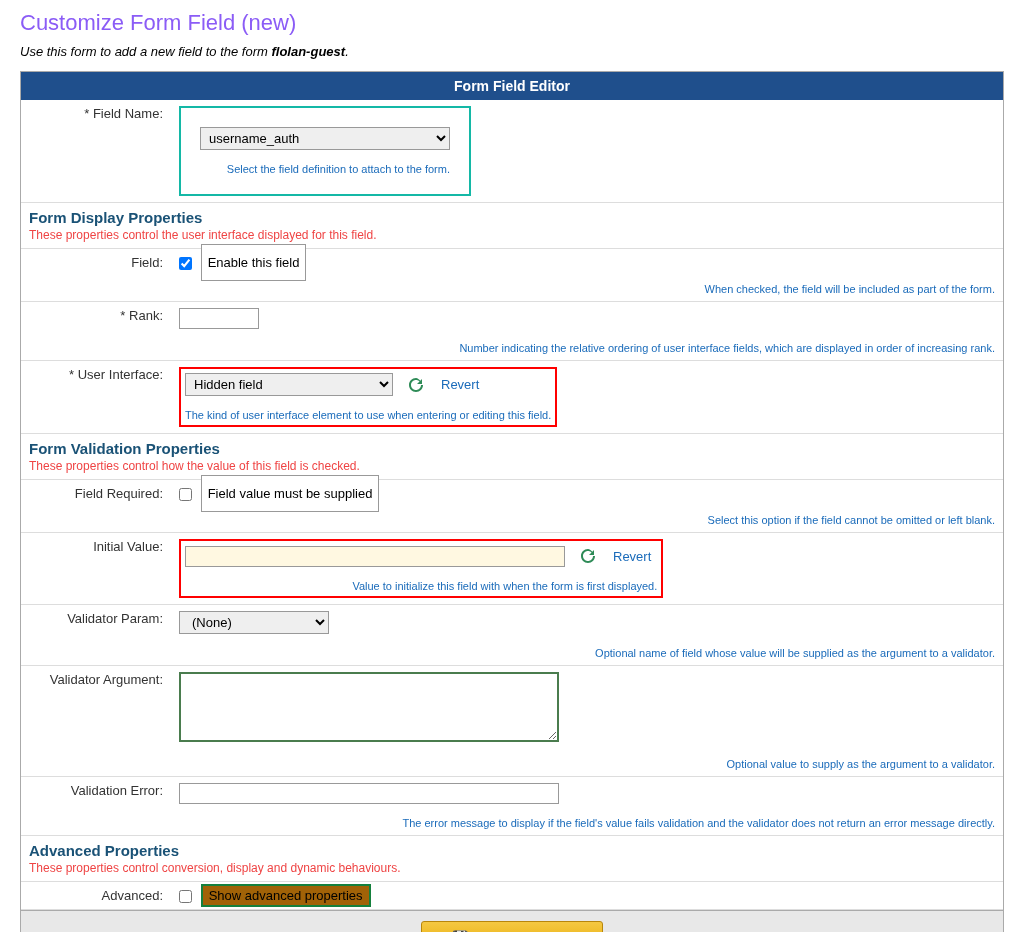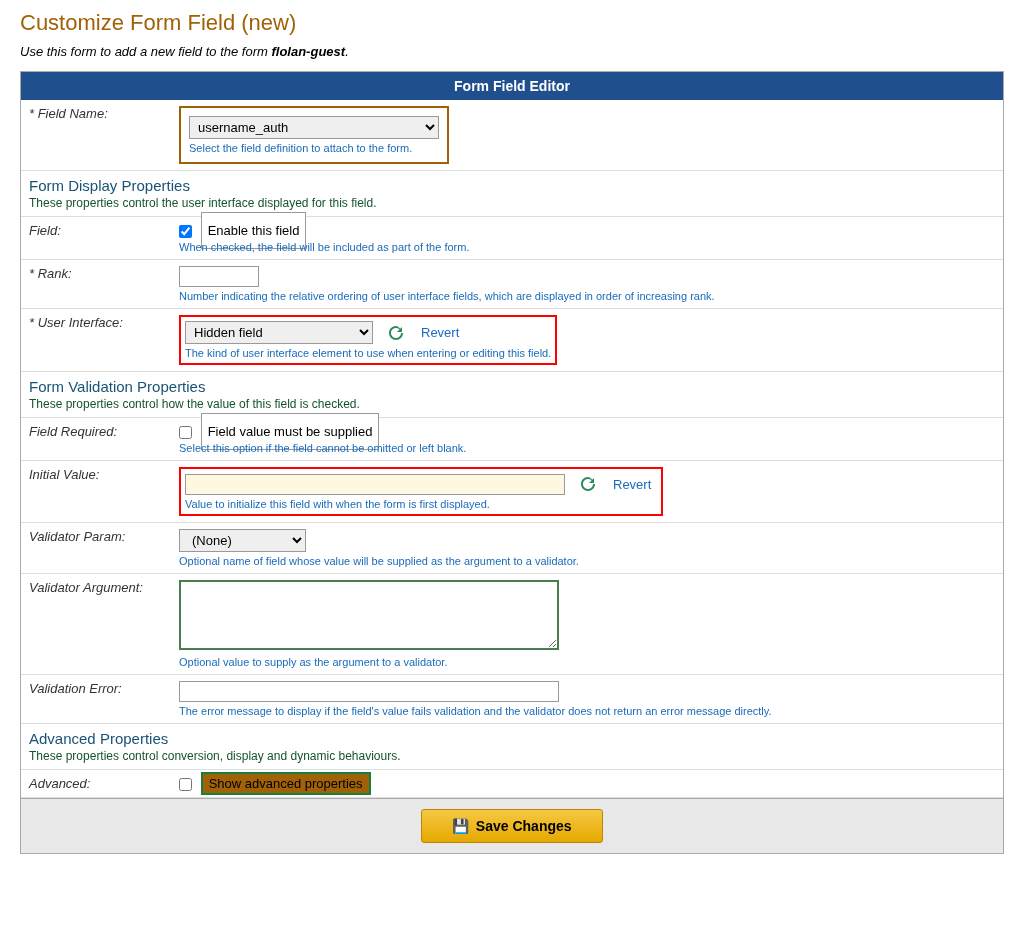--- a/index.html
+++ b/index.html
@@ -7,21 +7,21 @@
       font-family: Arial, sans-serif;
       font-size: 13px;
       background: #fff;
       color: #000;
       padding: 10px 20px;
     }
     h1 {
       font-size: 22px;
       font-weight: normal;
       margin-bottom: 8px;
-      color: #a16207;
+      color: #8b5cf6;
     }
     .subtitle {
       font-style: italic;
       margin-bottom: 12px;
       font-size: 13px;
     }
     .subtitle strong { font-weight: bold; }
     .main-container {
       border: 1px solid #aaa;
       width: 100%;
@@ -37,55 +37,55 @@
     .form-table {
       width: 100%;
       border-collapse: collapse;
     }
     .form-table tr td {
       padding: 6px 8px;
       vertical-align: top;
       border-bottom: 1px solid #ddd;
     }
     .label-cell {
-      text-align: left;
+      text-align: right;
       width: 150px;
       color: #333;
       font-size: 13px;
       padding-top: 8px;
       white-space: nowrap;
-      font-style: italic;
     }
     .content-cell {
       padding-left: 10px;
     }
     .section-header-row td {
       background: #fff;
       padding: 8px 8px 2px 8px;
       border-bottom: none;
     }
     .section-title {
       font-size: 15px;
-      font-weight: normal;
+      font-weight: bold;
       color: #1a5276;
     }
     .section-desc {
-      color: #14532d;
+      color: #ef4444;
       font-size: 12px;
       margin-top: 2px;
     }
     .hint {
       color: #1a6bba;
       font-size: 11px;
-      margin-top: 3px;
+      margin-top: 13px;
+      text-align: right;
     }
     
     .red-border-box {
-      border: 2px solid #a16207;
-      padding: 8px;
+      border: 2px solid #14b8a6;
+      padding: 19px;
       display: inline-block;
     }
     select {
       font-size: 13px;
       padding: 2px 4px;
       border: 1px solid #999;
     }
     input[type="text"] {
       font-size: 13px;
       padding: 2px 4px;
@@ -222,21 +222,21 @@
         <input type="text" class="rank-input" style="">
         <div class="hint">Number indicating the relative ordering of user interface fields, which are displayed in order of increasing rank.</div>
       </td>
     </tr>
 
     <tr>
       <td class="label-cell">* User Interface:</td>
       <td class="content-cell">
         <div class="ui-interface-box">
           <div style="display:flex; align-items:center; gap:8px;">
-            <select style="width:188px;">
+            <select style="width:208px;">
               <option>Hidden field</option>
             </select>
             <button class="revert-btn">
               <span style="display:inline-block; width:18px; height:18px;">
                 <svg viewBox="0 0 18 18" width="18" height="18">
                   <path d="M9 2C5.13 2 2 5.13 2 9s3.13 7 7 7 7-3.13 7-7h-2c0 2.76-2.24 5-5 5S4 11.76 4 9s2.24-5 5-5c1.38 0 2.63.56 3.54 1.46L10 8h5V3l-1.75 1.75C12.17 3.67 10.66 2 9 2z" fill="#2e8b57"></path>
                 </svg>
               </span>
               <span>Revert</span>
             </button>
@@ -281,21 +281,21 @@
           </div>
           <div class="hint">Value to initialize this field with when the form is first displayed.</div>
         </div>
       </td>
     </tr>
 
 
     <tr>
       <td class="label-cell">Validator Param:</td>
       <td class="content-cell">
-        <select style="width:127px;padding-left:8px;">
+        <select style="width:150px;padding-left:8px;">
           <option>(None)</option>
         </select>
         <div class="hint">Optional name of field whose value will be supplied as the argument to a validator.</div>
       </td>
     </tr>
 
     <tr>
       <td class="label-cell">Validator Argument:</td>
       <td class="content-cell">
         <textarea class="textarea-green" style=""></textarea>

